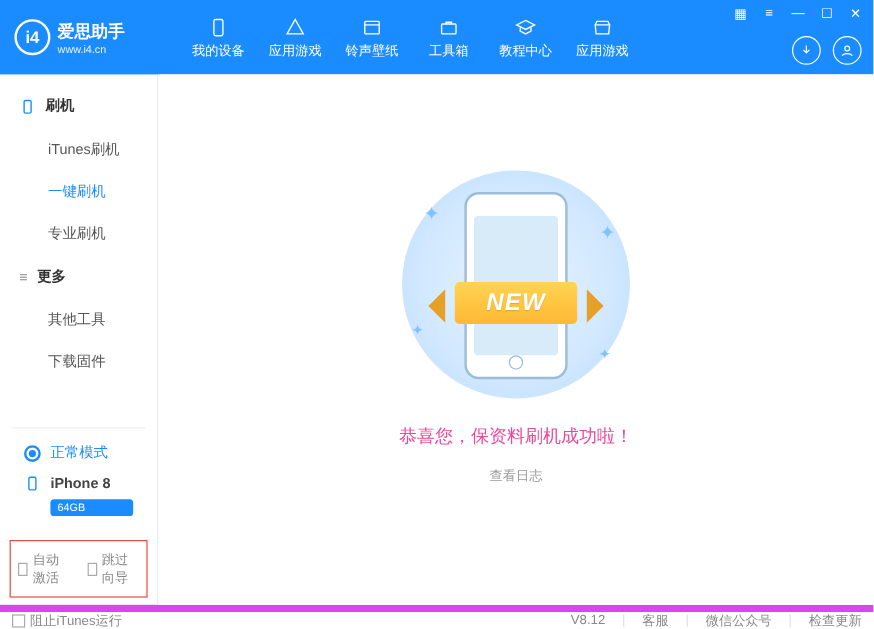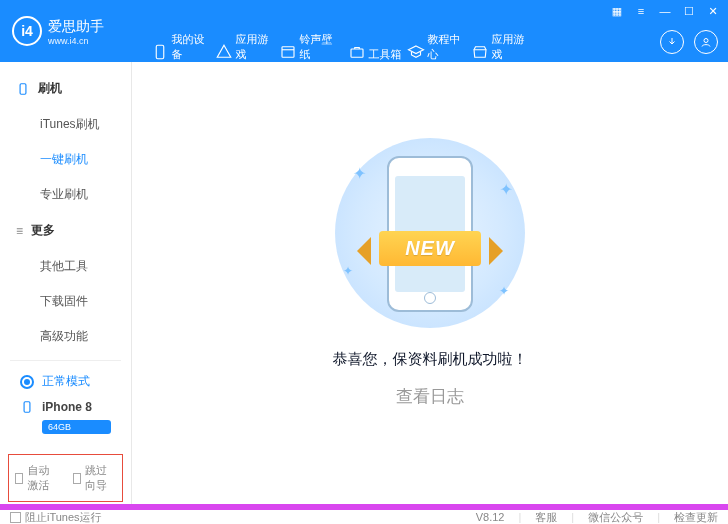--- a/index.html
+++ b/index.html
@@ -1,23 +1,23 @@
 <!DOCTYPE html>
 <html><head>
 <meta charset="utf-8">
 <style>
   *{box-sizing:border-box;margin:0;padding:0;font-family:"Microsoft YaHei",Arial,sans-serif}
   body{background:#fff;width:728px;height:524px;overflow:hidden;font-size:12px;color:#333}
   .header{height:62px;background:#1a8cff;display:flex;align-items:center;color:#fff;position:relative}
   .logo{display:flex;align-items:flex-end;padding:0 12px;width:150px}
   .logo-circle{width:30px;height:30px;border:2px solid #fff;border-radius:50%;display:flex;align-items:center;justify-content:center;font-weight:bold;font-size:14px;margin-right:6px}
-  .logo-text{font-size:14px;font-weight:normal}
+  .logo-text{font-size:14px;font-weight:bold}
   .logo-url{font-size:9px;opacity:.9}
   .tabs{display:flex;height:100%}
-  .tab{width:64px;display:flex;flex-direction:row;align-items:flex-end;justify-content:center;gap:2px;cursor:pointer;font-size:11px}
+  .tab{width:64px;display:flex;flex-direction:column;align-items:center;justify-content:center;gap:2px;cursor:pointer;font-size:11px}
   .tab.active{background:#006be0}
   .tab-icon{width:20px;height:20px;display:flex;align-items:center;justify-content:center}
   .tab-icon svg{width:18px;height:18px;fill:none;stroke:#fff;stroke-width:1.5}
   .win-controls{position:absolute;right:6px;top:4px;display:flex;gap:6px;align-items:center}
   .win-btn{width:18px;height:14px;display:flex;align-items:center;justify-content:center;cursor:pointer;font-size:11px}
   .user-ctrls{position:absolute;right:10px;bottom:8px;display:flex;gap:10px}
   .ring{width:24px;height:24px;border:1.5px solid #fff;border-radius:50%;display:flex;align-items:center;justify-content:center}
   .ring svg{width:12px;height:12px;fill:none;stroke:#fff;stroke-width:2}
   .body{display:flex;height:442px}
   .sidebar{width:132px;border-right:1px solid #e8e8e8;display:flex;flex-direction:column;padding-top:8px}
@@ -39,23 +39,23 @@
   .star{position:absolute;color:#7ec2ff;font-size:16px}
   .s1{left:28px;top:26px}.s2{right:22px;top:42px}.s3{left:18px;bottom:50px;font-size:12px}.s4{right:26px;bottom:30px;font-size:12px}
   .phone{position:absolute;width:86px;height:156px;background:#fff;border:2px solid #9dbcd8;border-radius:12px;left:62px;top:18px}
   .phone::before{content:"";position:absolute;left:6px;right:6px;top:18px;bottom:18px;background:#d8ebf9;border-radius:3px}
   .phone::after{content:"";position:absolute;left:50%;bottom:6px;width:10px;height:10px;border:1.5px solid #9dbcd8;border-radius:50%;transform:translateX(-50%)}
   .ribbon{position:absolute;left:-18px;right:-18px;top:88px;height:44px;display:flex;align-items:center;justify-content:center}
   .ribbon-body{background:linear-gradient(#ffd452,#ffb833);color:#fff;font-weight:bold;letter-spacing:1px;font-size:20px;padding:6px 26px;border-radius:4px;position:relative;font-style:italic;text-shadow:0 1px 1px rgba(0,0,0,.15)}
   .ribbon-body::before,.ribbon-body::after{content:"";position:absolute;top:6px;width:0;height:0;border:14px solid transparent}
   .ribbon-body::before{left:-22px;border-right-color:#e6a027;border-left:none}
   .ribbon-body::after{right:-22px;border-left-color:#e6a027;border-right:none}
-  .msg{margin-top:22px;font-size:15px;color:#0f172a}
+  .msg{margin-top:22px;font-size:15px;color:#ec4899}
   .ok-btn{margin-top:16px;width:110px;height:30px;border:1px solid #ddd;background:#fff;color:#555;font-size:13px;cursor:pointer;display:flex;align-items:center;justify-content:center;border-radius:2px}
-  .log-link{margin-top:16px;color:#999;font-size:17px;cursor:pointer}
+  .log-link{margin-top:16px;color:#999;font-size:11px;cursor:pointer}
   .footer{height:20px;border-top:6px solid #d946ef;display:flex;align-items:center;padding:0 10px;font-size:11px;color:#888;justify-content:space-between}
   .f-left{display:flex;align-items:center;gap:4px}
   .f-right{display:flex;align-items:center;gap:14px}
   .sep{color:#ddd}
   .spacer{flex:1}
 </style>
 </head>
 <body>
 
 <div class="header">
@@ -152,21 +152,20 @@
       </div>
     <div class="side-item">iTunes刷机</div>
     <div class="side-item active">一键刷机</div>
     <div class="side-item">专业刷机</div>
     <div class="side-group">
         <span style="color:#888">≡</span>
         <span>更多</span>
       </div>
     <div class="side-item">其他工具</div>
     <div class="side-item">下载固件</div>
-    <div class="side-item">高级功能</div>
     <div class="spacer"></div>
     <div class="device-box">
       <div class="mode-row">
           <div class="mode-dot"></div>
           <span>正常模式</span>
         </div>
       <div class="dev-row">
           <svg width="14" height="14" viewBox="0 0 24 24" fill="none" stroke="#1a8cff" stroke-width="2">
             <rect x="7" y="3" width="10" height="18" rx="2"></rect>
           </svg>

